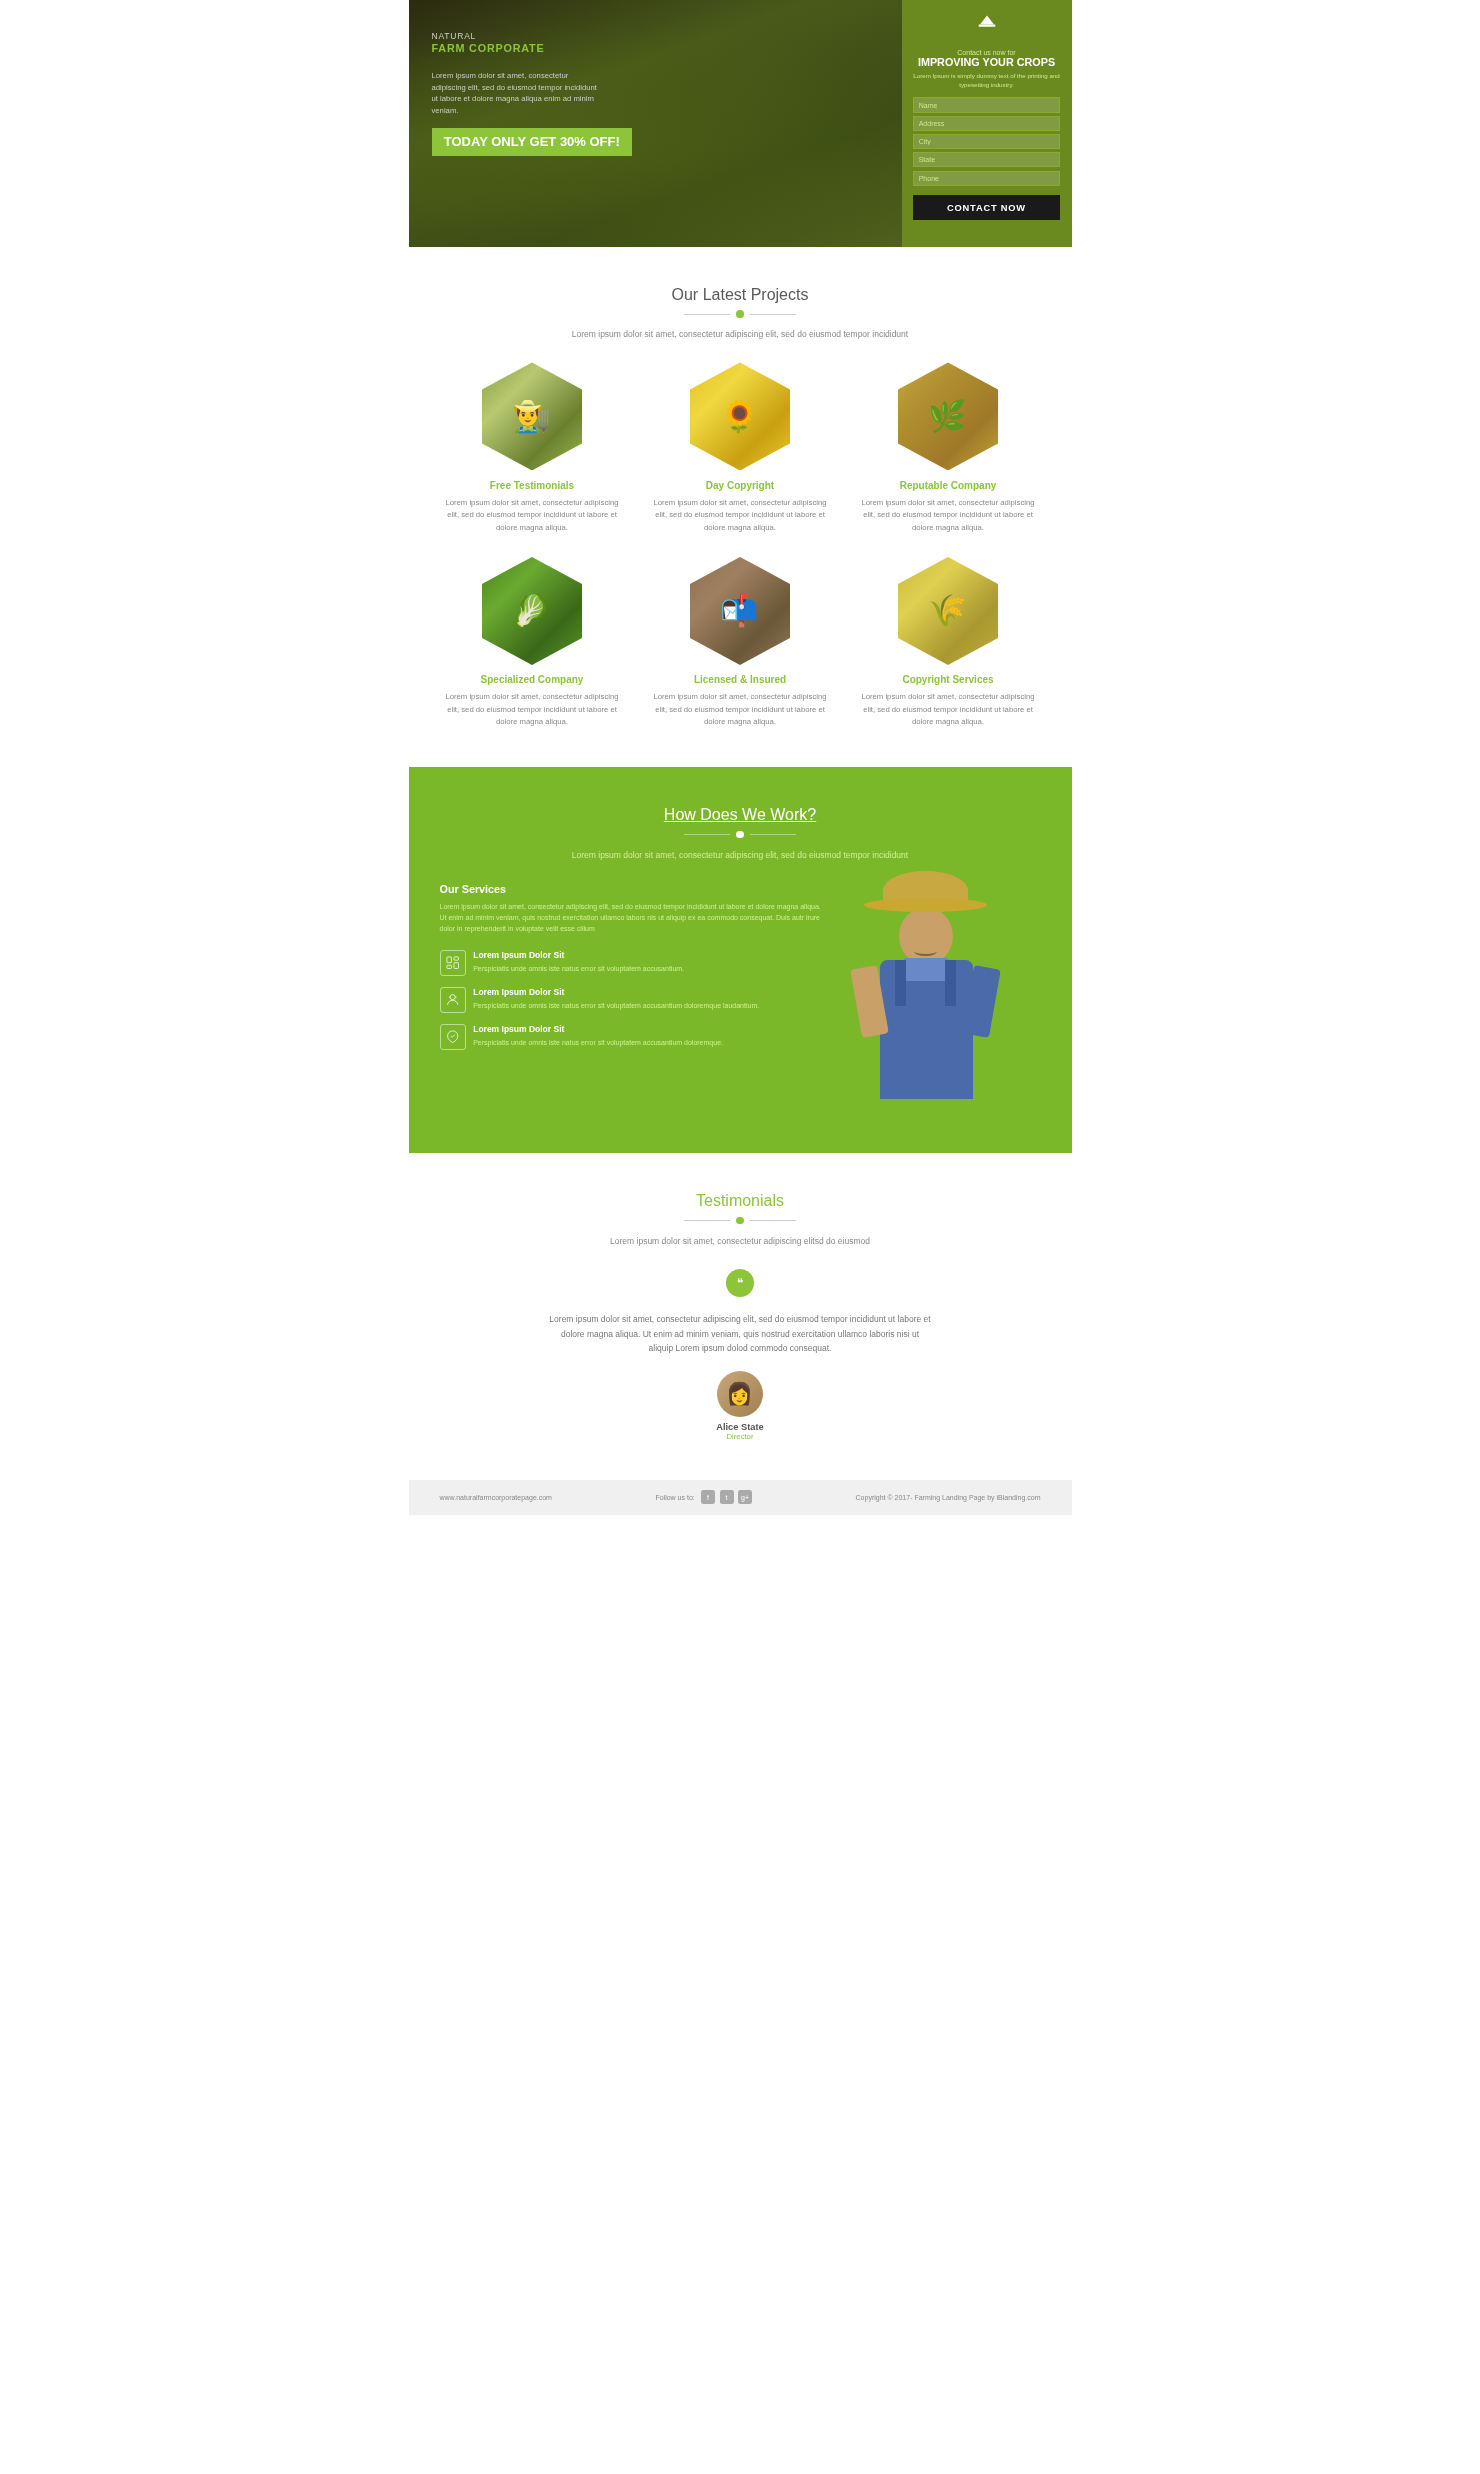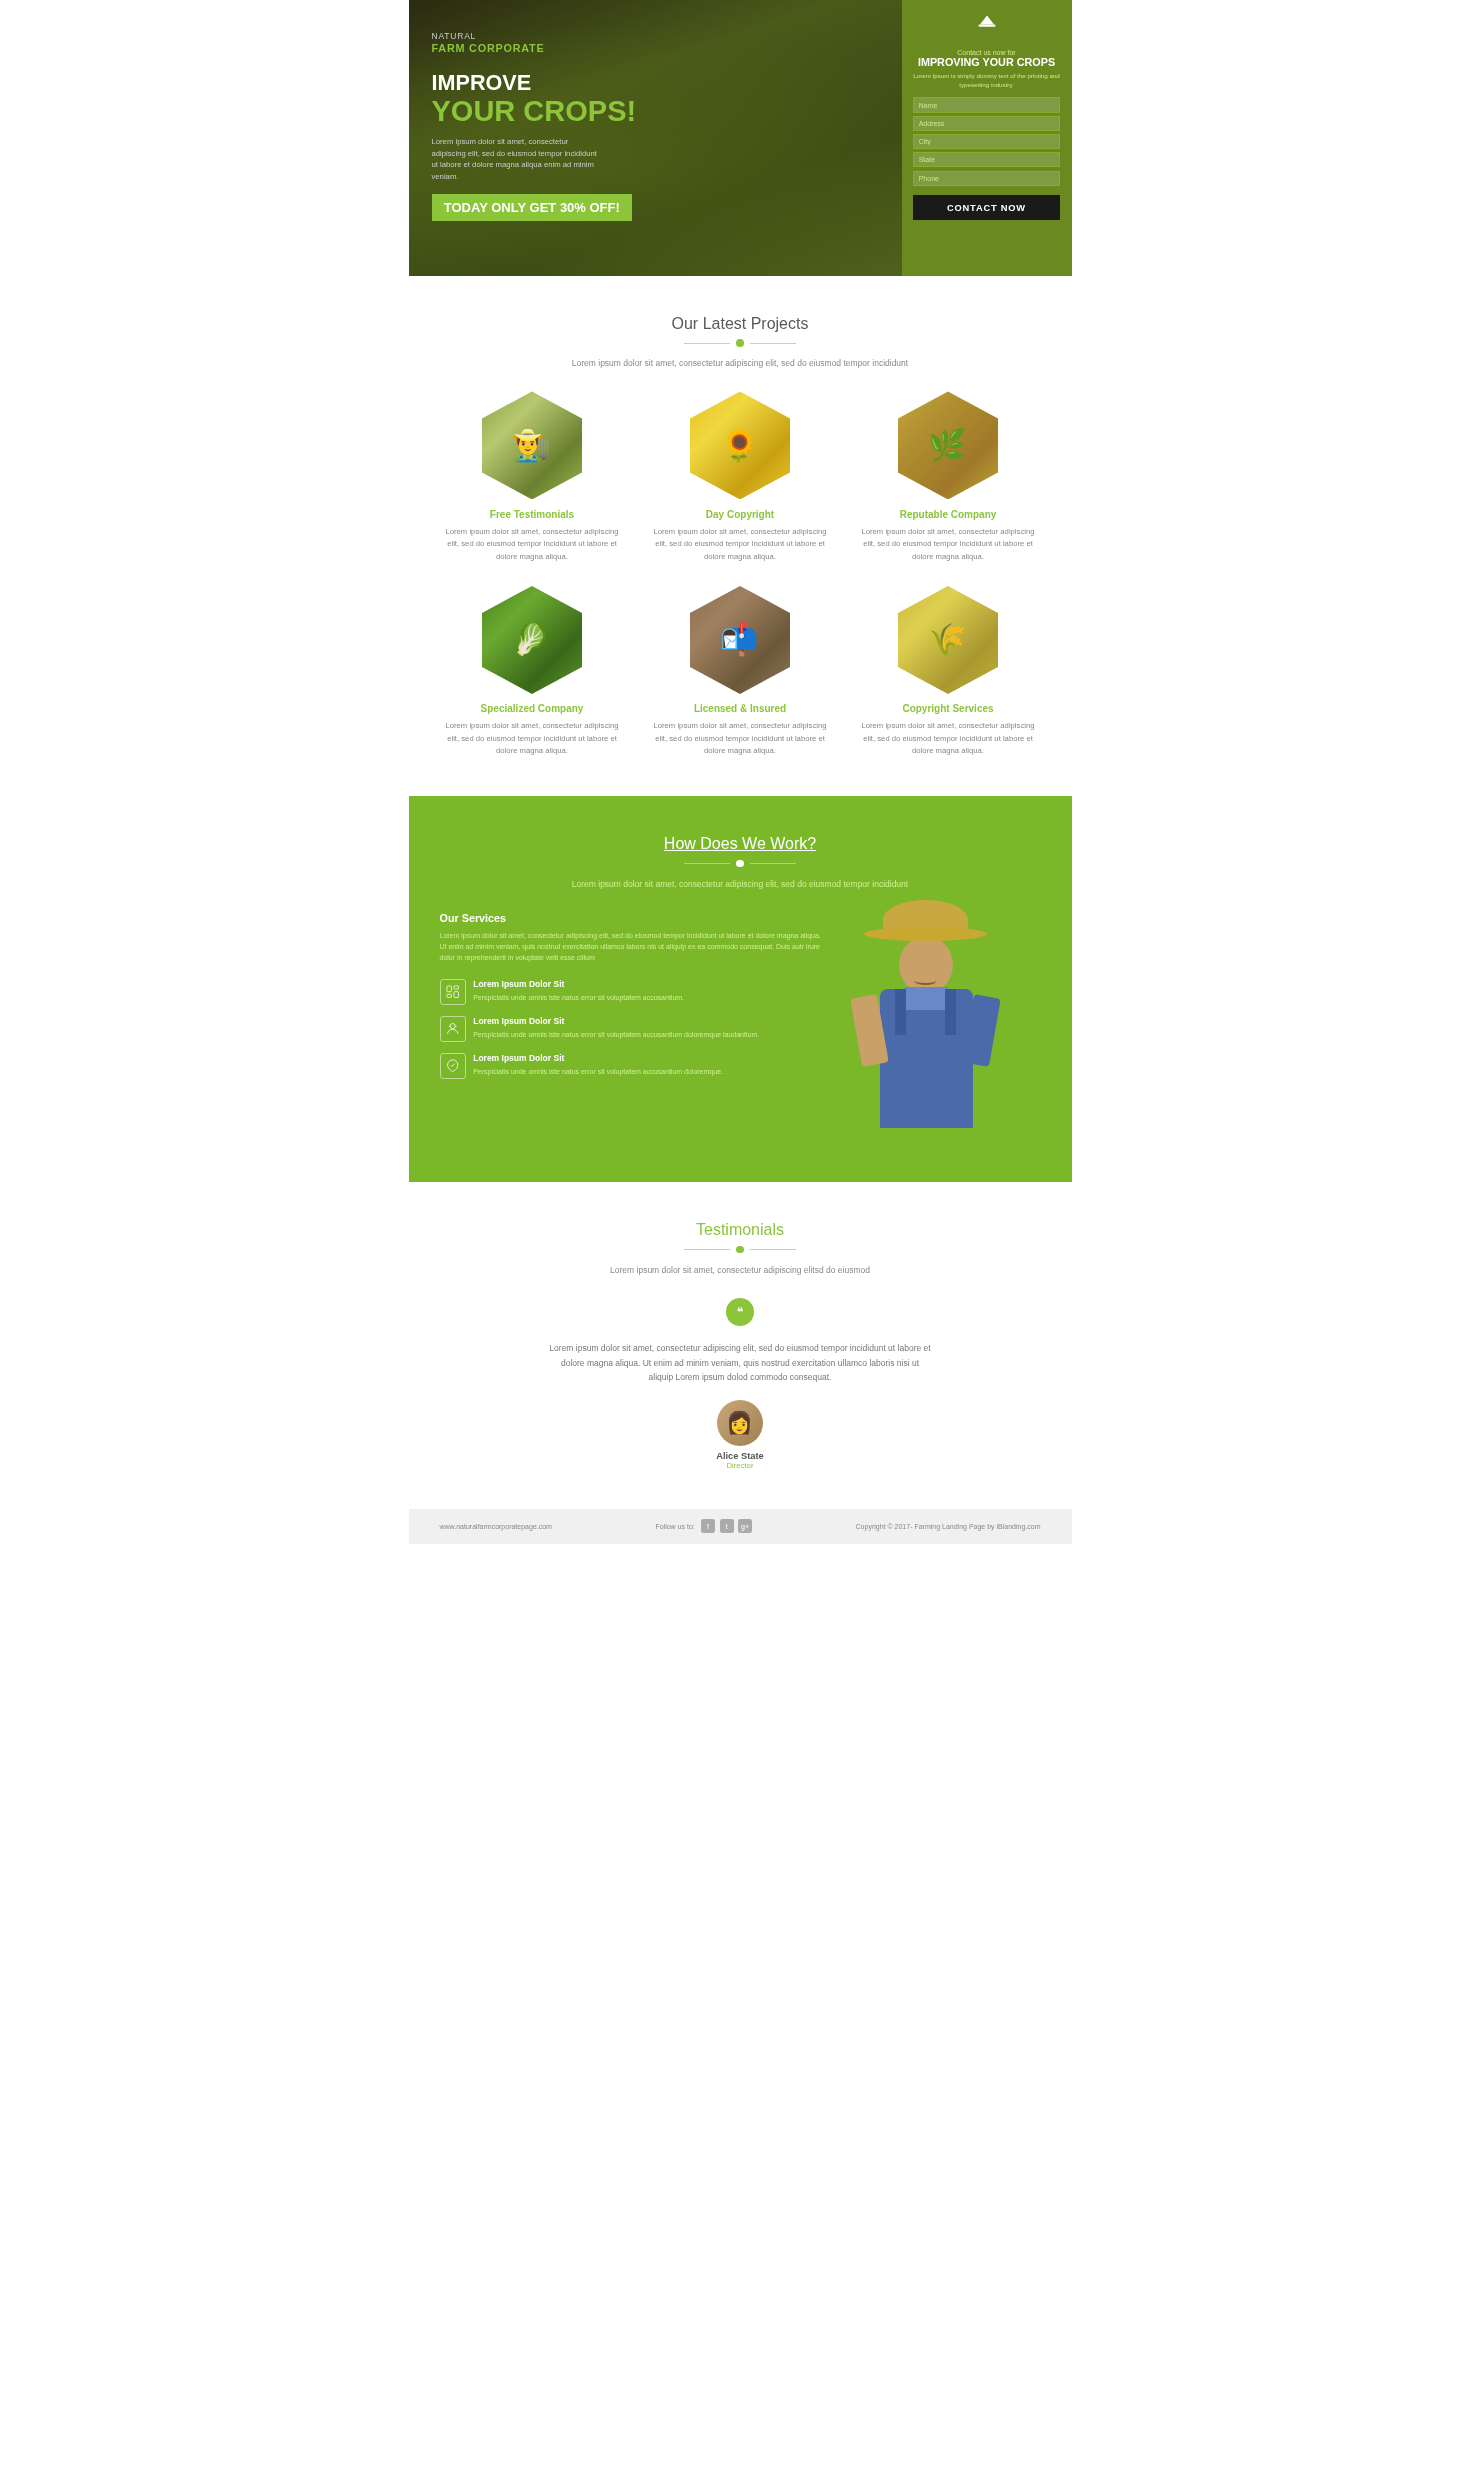--- a/index.html
+++ b/index.html
@@ -2,21 +2,21 @@
 <html style="font-size:12.3px"><head>
   <meta charset="utf-8">
   <style>
     * { margin: 0; padding: 0; box-sizing: border-box; }
     body { font-family: Arial, sans-serif; background: #fff; width: 663px; margin: 0 auto; }
 
     
     .hero {
       position: relative;
       width: 100%;
-      height: 276px;
+      height: 247px;
       background: linear-gradient(to bottom, #3a3a1a 0%, #5a6a2a 40%, #4a5a1a 70%, #6a7a3a 100%);
       overflow: hidden;
       display: flex;
     }
     .hero-bg {
       position: absolute;
       top: 0; left: 0; right: 0; bottom: 0;
       background: 
         radial-gradient(ellipse at 30% 60%, rgba(80,100,20,0.6) 0%, transparent 60%),
         linear-gradient(160deg, #2a2a10 0%, #4a5a1a 30%, #3a4a15 60%, #5a6a20 100%);
@@ -403,24 +403,20 @@
 <body>
 
 <section>
   <div class="hero">
     <div class="hero-bg"></div>
 
     <div class="hero-left">
       <div class="hero-brand">
         <span class="natural">NATURAL</span>
         <span class="farm-corporate">FARM CORPORATE</span>
-      </div>
-      <div class="hero-headline">
-        <span class="improve">IMPROVE</span>
-        <span class="your-crops">YOUR CROPS!</span>
       </div>
       <p class="hero-desc">Lorem ipsum dolor sit amet, consectetur adipiscing elit, sed do eiusmod tempor incididunt ut labore et dolore magna aliqua enim ad minim veniam.</p>
       <button class="hero-btn">Today Only Get 30% OFF!</button>
     </div>
 
     <div class="hero-right">
       <div class="hero-right-icon">
         <svg viewBox="0 0 40 40" fill="none">
           <path d="M20 5 L30 18 L10 18 Z" fill="white"></path>
           <rect x="8" y="18" width="24" height="3" fill="white" rx="1"></rect>

